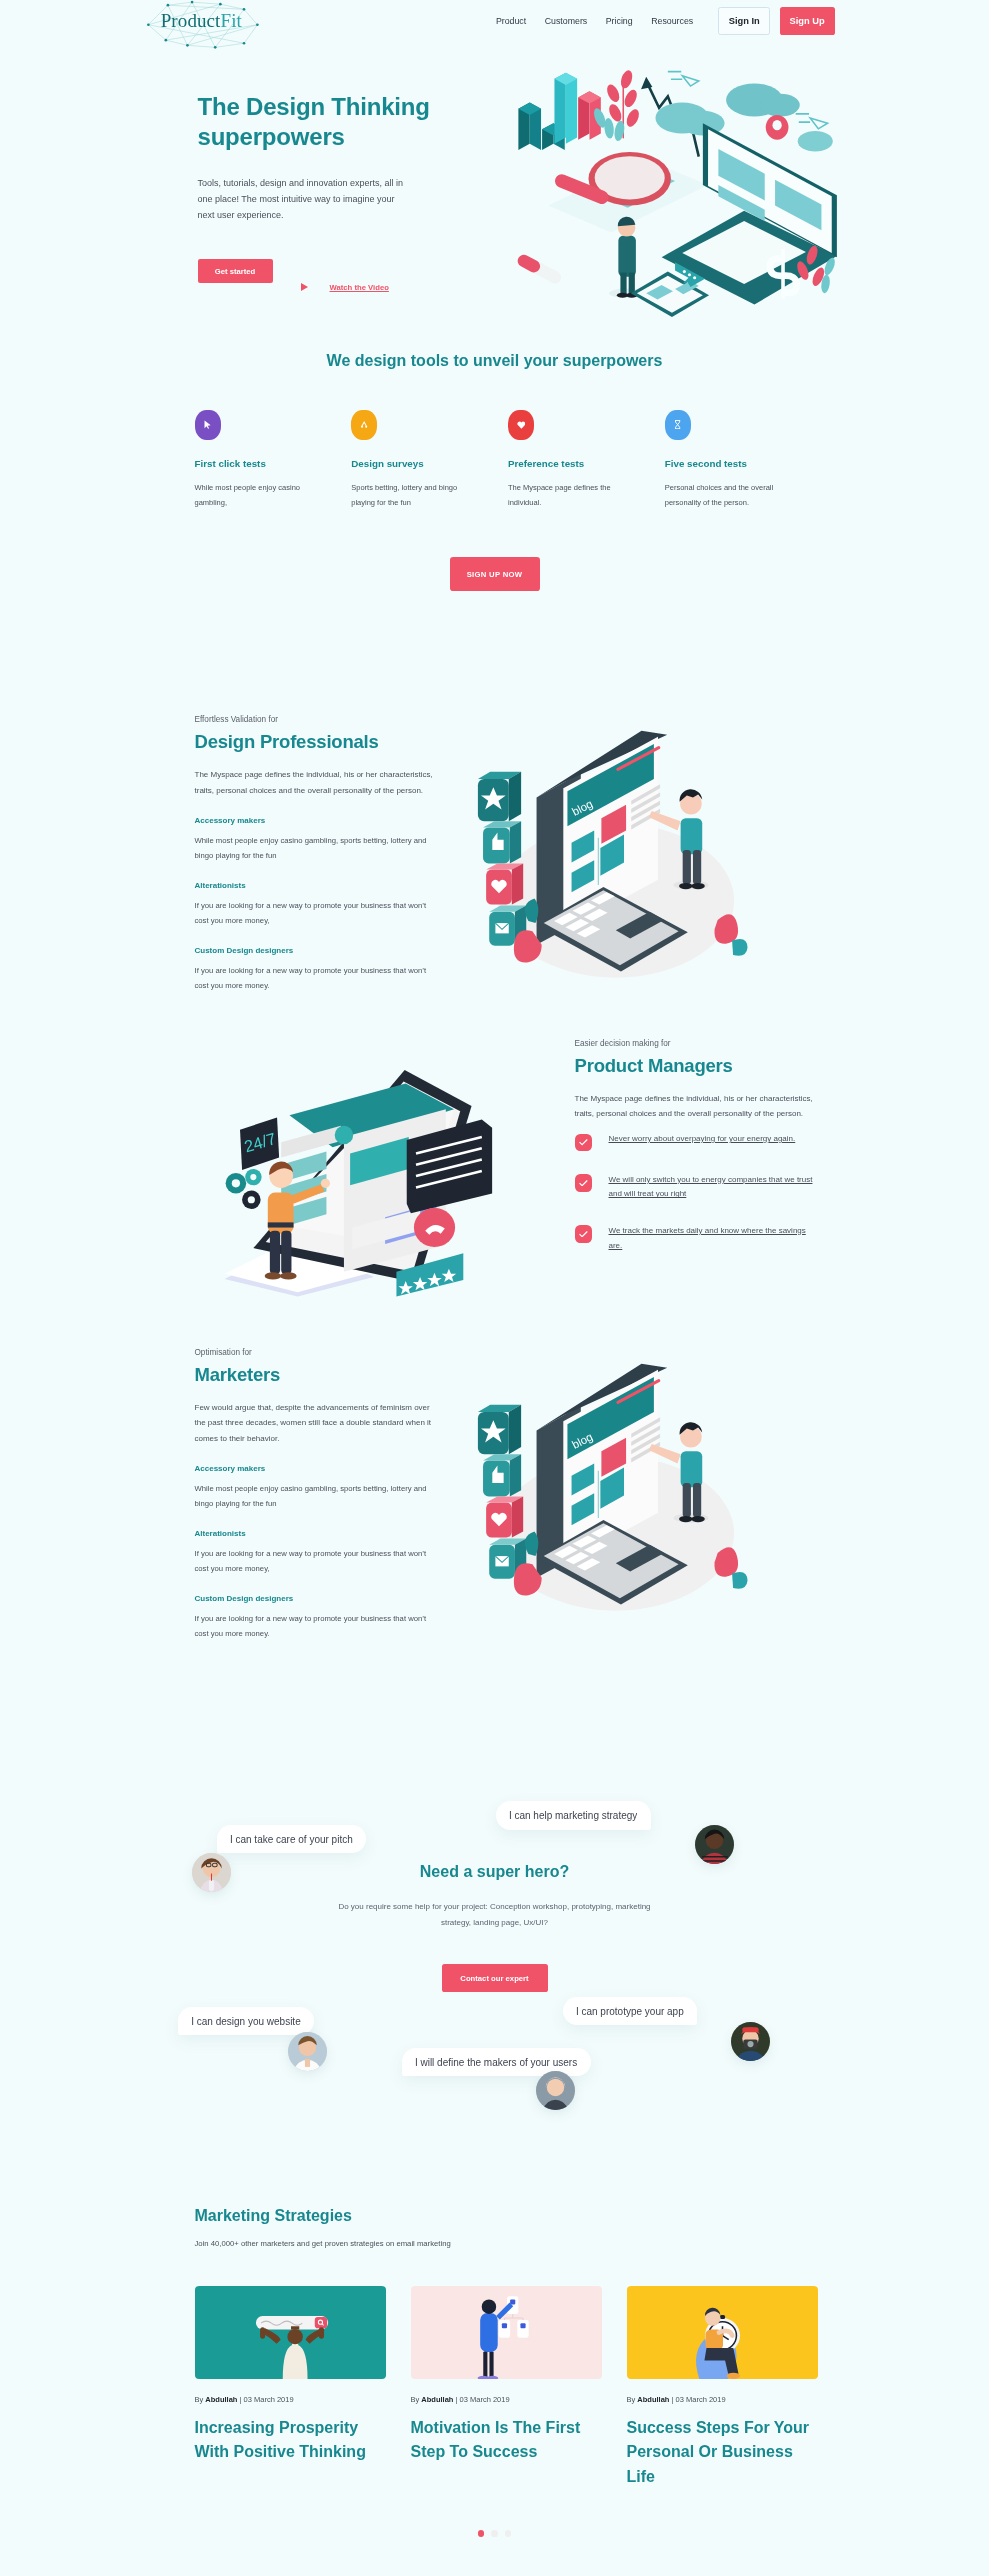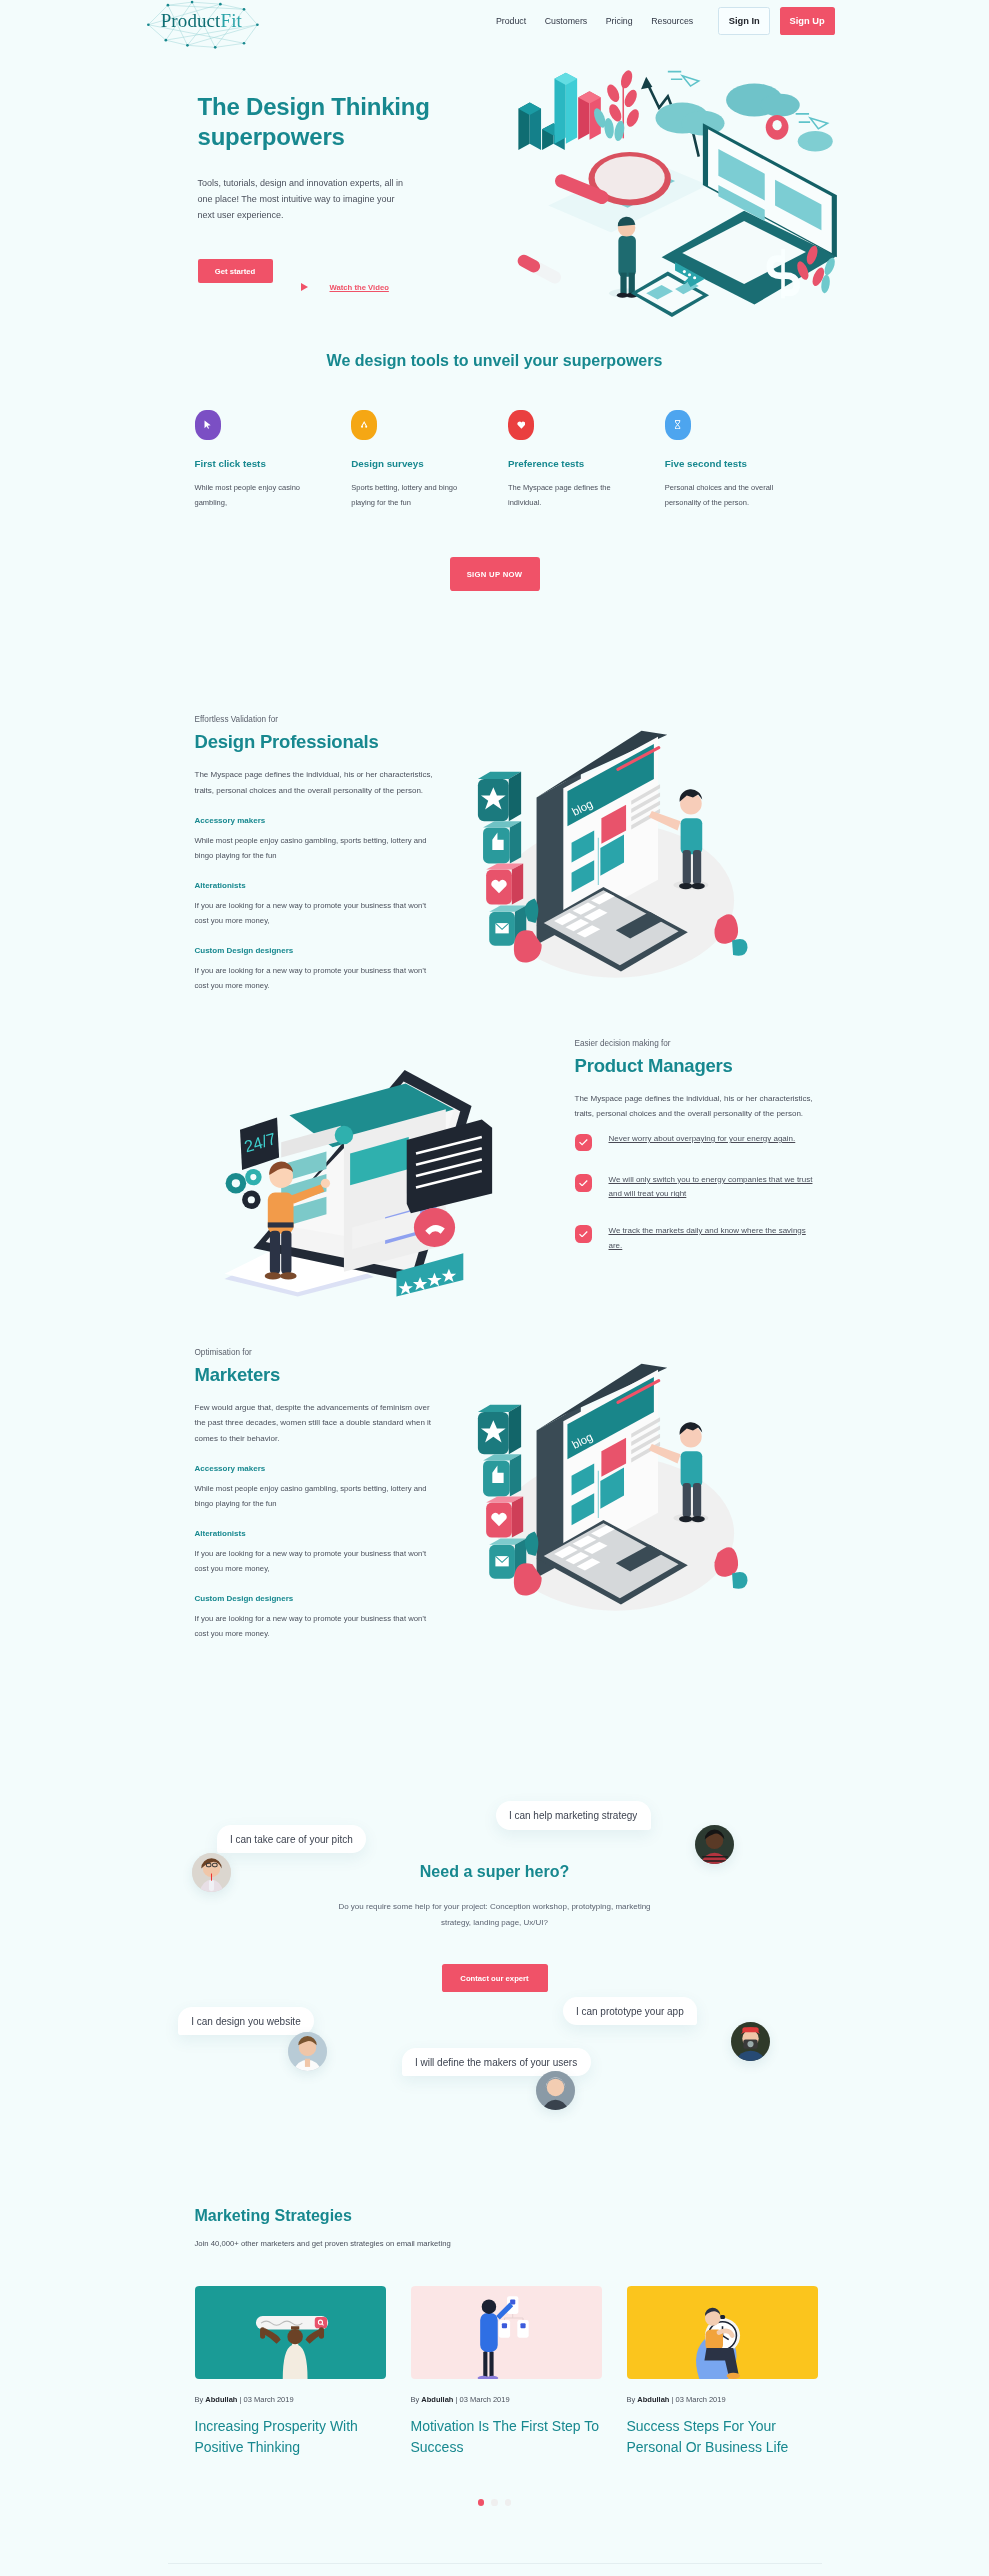--- a/index.html
+++ b/index.html
@@ -93,21 +93,21 @@
 
   
   .blog{padding-top:20.6px;}
   .blog h2{padding-left:27px;font-size:16px;color:#17888f;font-weight:bold;}
   .blog .tag{padding-left:27px;margin-top:13.4px;font-size:7.7px;color:#4b505c;}
   .cards{display:flex;gap:25px;padding-left:27px;margin-top:38px;}
   .card{width:191px;}
   .card-img{width:191px;height:93px;border-radius:4.1px;overflow:hidden;position:relative;}
   .card-meta{margin-top:16.5px;font-size:7.5px;color:#4b505c;}
   .card-meta b{color:#22252c;}
-  .card h3{margin-top:11.3px;font-size:14px;line-height:1.55;color:#17888f;font-weight:normal;}
+  .card h3{margin-top:11.3px;font-size:16px;line-height:1.55;color:#17888f;font-weight:bold;}
   .dots{display:flex;gap:6.7px;justify-content:center;margin-top:40px;}
   .dot{width:6.7px;height:6.7px;border-radius:50%;background:#efefef;}
   .dot.on{background:#f05268;}
 
   
   .footer{margin-top:57px;}
   .rule{height:0.5px;background:#e3eef0;width:654px;margin:0 auto;}
   .foot-grid{display:flex;padding:64px 0 0 27px;}
 </style>
 </head>

